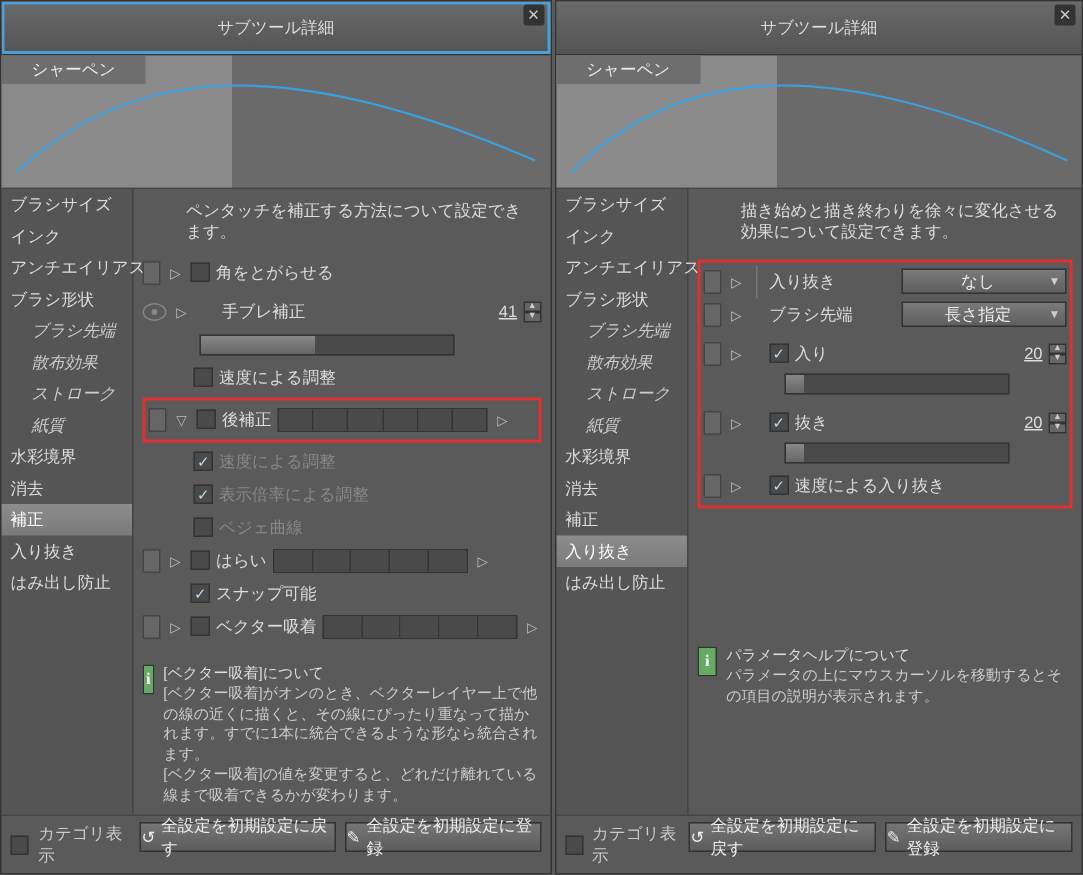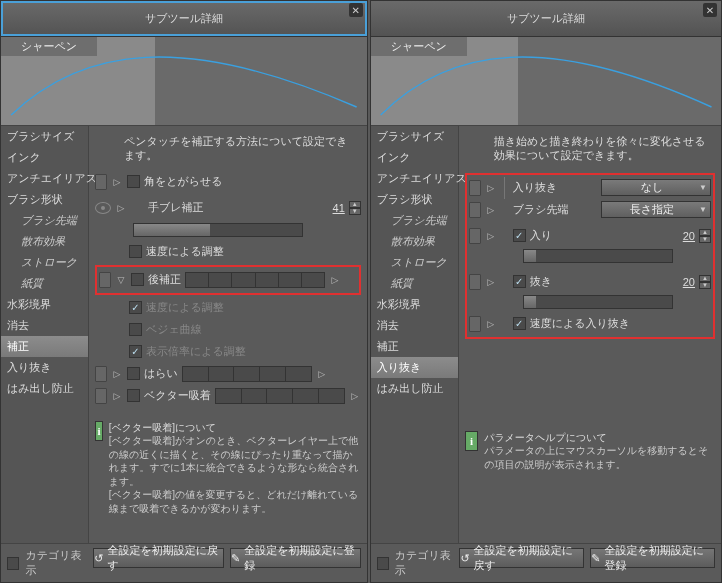--- a/index.html
+++ b/index.html
@@ -306,41 +306,47 @@
             <div class="expand">▷</div>
           </div>
         </div>
         <div class="row">
           <div class="subpad"></div>
           <div class="cb checked"></div>
           <span class="rowlabel dim">速度による調整</span>
         </div>
         <div class="row">
           <div class="subpad"></div>
+          <div class="cb checked"></div>
+          <span class="rowlabel dim">表示倍率による調整</span>
+        </div>
+        <div class="row">
+          <div class="subpad"></div>
           <div class="cb"></div>
           <span class="rowlabel dim">ベジェ曲線</span>
-        </div>
-        <div class="row">
-          <div class="subpad"></div>
-          <div class="cb checked"></div>
-          <span class="rowlabel dim">表示倍率による調整</span>
         </div>
         <div class="row">
           <div class="drag"></div>
           <div class="expand">▷</div>
           <div class="cb"></div>
           <span class="rowlabel">はらい</span>
           <div class="segbar" style="width:130px">
               <div></div>
               <div></div>
               <div></div>
               <div></div>
               <div></div>
             </div>
           <div class="expand">▷</div>
+        </div>
+        <div class="row">
+          <div style="width:12px"></div>
+          <div style="width:12px"></div>
+          <div class="cb checked"></div>
+          <span class="rowlabel">スナップ可能</span>
         </div>
         <div class="row">
           <div class="drag"></div>
           <div class="expand">▷</div>
           <div class="cb"></div>
           <span class="rowlabel">ベクター吸着</span>
           <div class="segbar" style="width:130px">
               <div></div>
               <div></div>
               <div></div>

